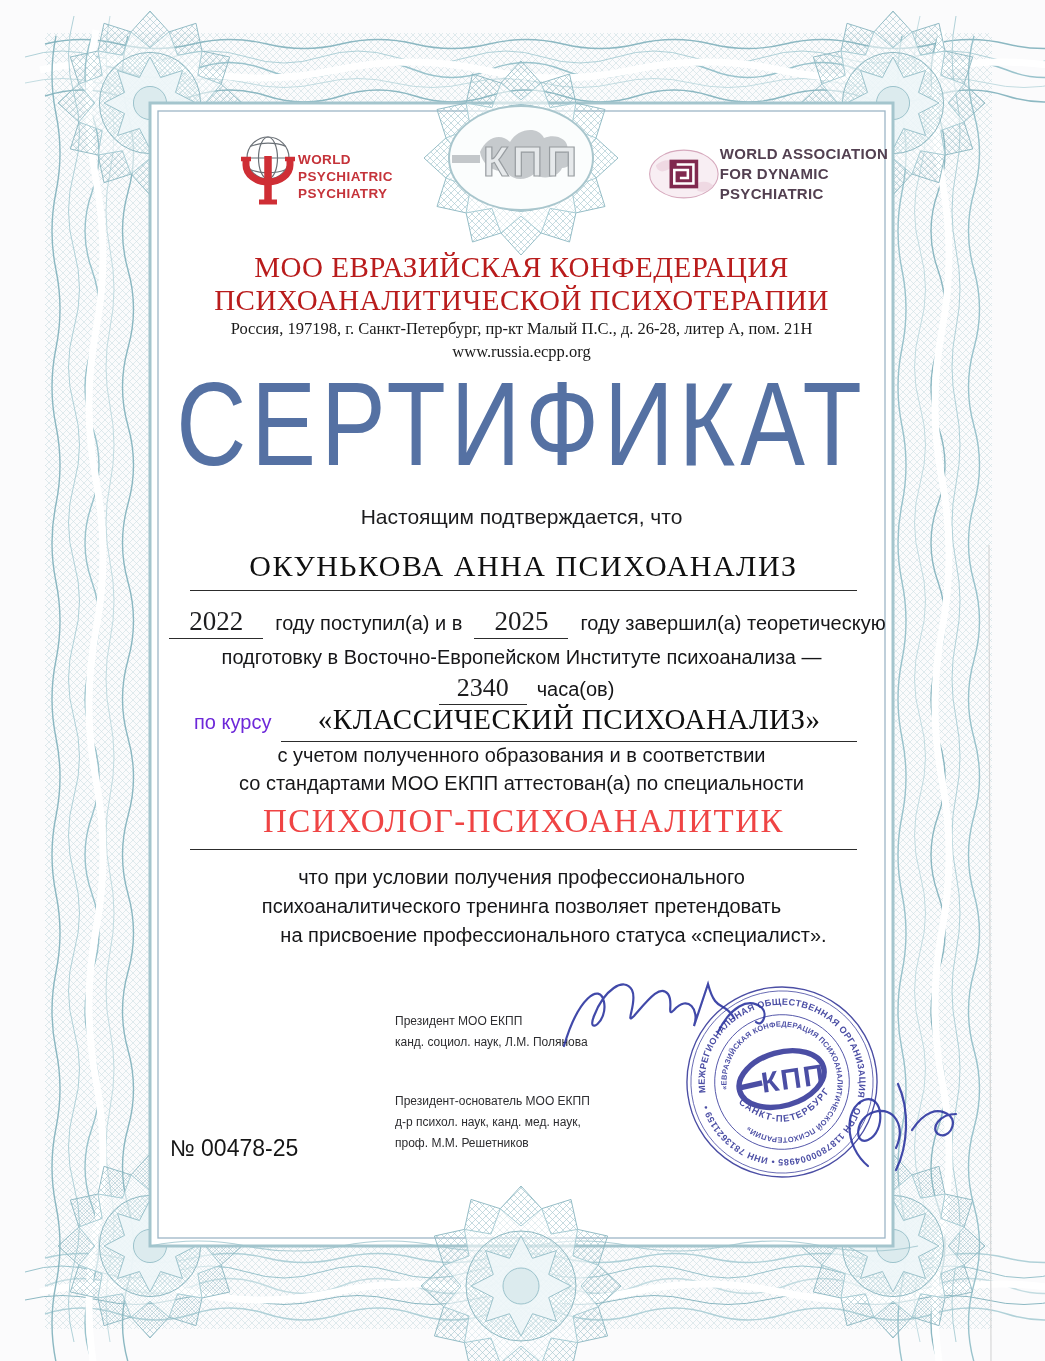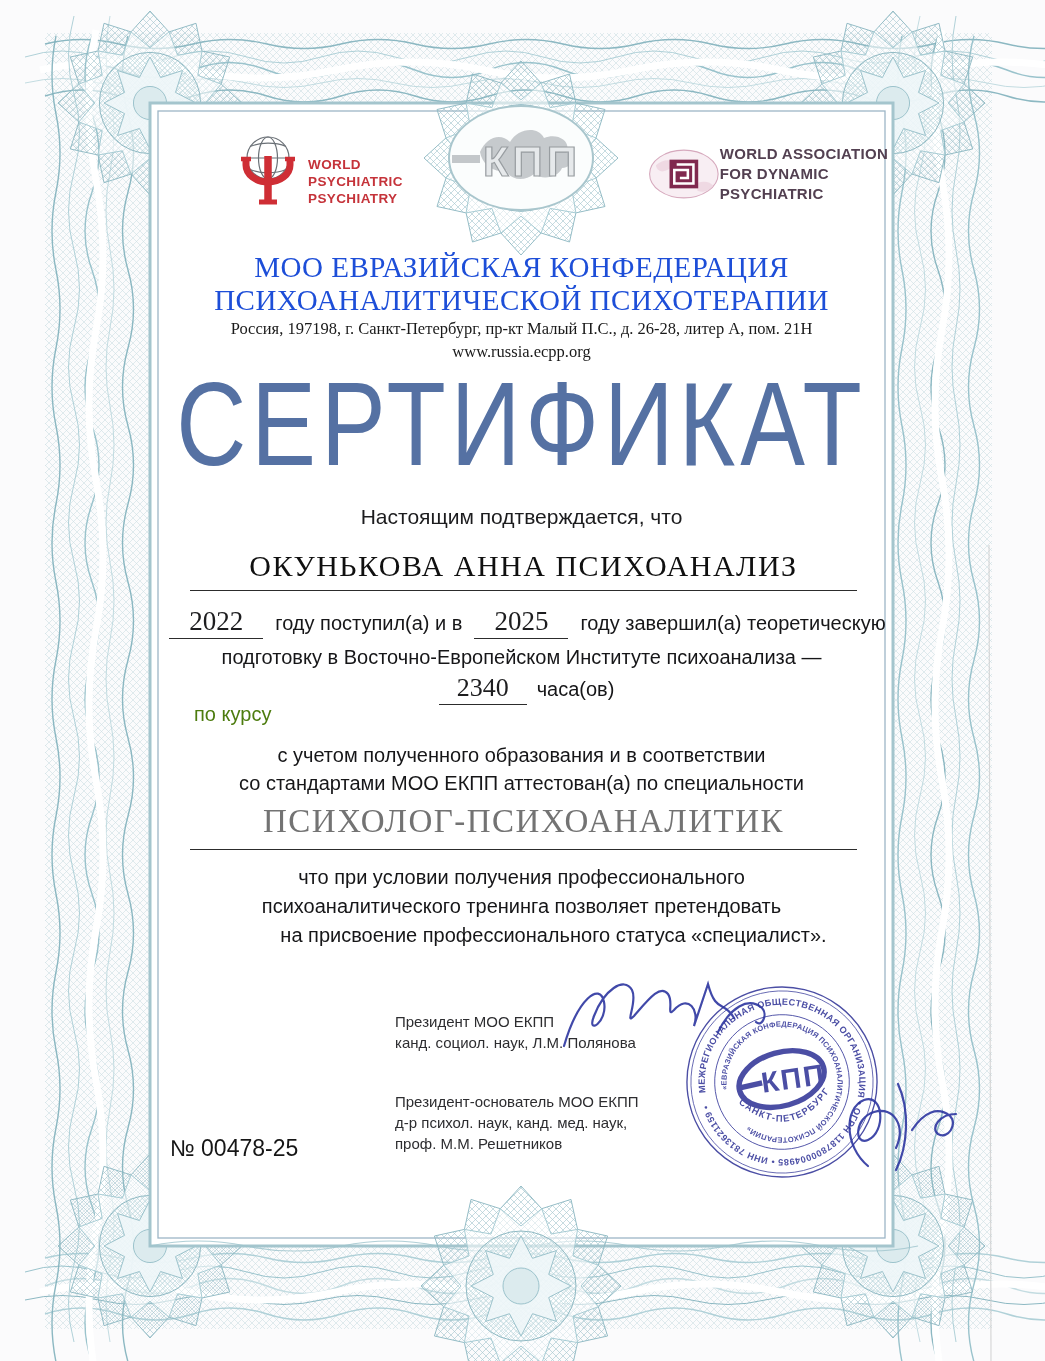--- a/index.html
+++ b/index.html
@@ -7,57 +7,57 @@
     position:relative;width:1045px;height:1361px;margin:0 auto;
     background:#fbfbfc;overflow:hidden;
     font-family:"Liberation Sans",sans-serif;color:#1d1d1f;
   }
   #deco{position:absolute;left:0;top:0;z-index:1;}
   .content{position:absolute;left:150px;top:103px;width:743px;height:1143px;z-index:2;}
   .abs{position:absolute;left:0;width:100%;text-align:center;}
   .serif{font-family:"Liberation Serif",serif;}
 
   
-  .wpa{position:absolute;left:88px;top:30px;display:flex;align-items:flex-end;gap:10px;}
+  .wpa{position:absolute;left:88px;top:30px;display:flex;align-items:center;}
   .wpa-icon{width:60px;height:74px;}
   .wpa-text{margin-top:12px;color:#c5333a;font-size:13.5px;font-weight:bold;letter-spacing:.4px;line-height:17px;}
   .wadp{position:absolute;left:498px;top:38px;display:flex;align-items:center;gap:0;}
   .wadp-icon{width:90px;height:66px;}
   .wadp-text{color:#534051;font-size:15px;font-weight:bold;letter-spacing:.3px;line-height:20px;}
 
-  .org{top:148px;font-size:29px;letter-spacing:.5px;line-height:33px;color:#1d4ed8;}
+  .org{top:148px;font-size:29px;letter-spacing:.5px;line-height:33px;color:#b91c1c;}
   .addr{top:216px;font-size:16.5px;color:#1a1a1a;}
   .url{top:239px;font-size:16.5px;color:#1a1a1a;}
 
   .title{top:258px;height:140px;font-size:97px;font-weight:100;letter-spacing:5px;
          color:#5571a3;transform:scaleY(1.22);transform-origin:50% 30%;line-height:120px;white-space:nowrap;}
   .subtitle{top:402px;font-size:21px;color:#1c1c1e;}
 
   .name{top:446px;left:40px;width:667px;font-size:30px;letter-spacing:1.5px;color:#101010;
         border-bottom:1.6px solid #2c2c2c;padding-bottom:7px;}
 
   .row{position:absolute;left:0;width:100%;display:flex;justify-content:center;align-items:baseline;}
   .bodyline{font-size:20px;color:#161618;}
   .years{top:503px;}
   .year{font-family:"Liberation Serif",serif;font-size:27px;border-bottom:1.6px solid #2c2c2c;
         padding:0 20px 1px 20px;margin:0 12px;}
   .l2{top:543px;}
   .hoursrow{top:570px;}
   .hours{font-family:"Liberation Serif",serif;font-size:26px;border-bottom:1.6px solid #2c2c2c;
         padding:0 18px 1px 18px;margin:0 10px;}
   .courserow{position:absolute;top:600px;left:44px;width:663px;display:flex;align-items:baseline;}
-  .course-label{font-size:20px;margin-right:10px;white-space:nowrap;color:#4d7c0f;}
+  .course-label{font-size:20px;margin-right:10px;white-space:nowrap;color:#6d28d9;}
   .course-line{flex:1;text-align:center;border-bottom:1.6px solid #2c2c2c;
         font-family:"Liberation Serif",serif;font-size:29px;letter-spacing:.5px;padding-bottom:5px;color:#101010;}
   .l4{top:641px;} .l5{top:669px;}
-  .specialty{top:700px;left:40px;width:667px;font-size:33px;letter-spacing:1.5px;color:#737373;
+  .specialty{top:700px;left:40px;width:667px;font-size:33px;letter-spacing:1.5px;color:#ef4444;
         border-bottom:1.6px solid #2c2c2c;padding-bottom:9px;}
   .l6{top:763px;} .l7{top:792px;} .l8{top:821px;padding-left:32px;}
 
-  .sig-block{position:absolute;left:245px;text-align:left;font-size:15px;line-height:21px;color:#2d2d30;}
+  .sig-block{position:absolute;left:245px;text-align:left;font-size:12px;line-height:21px;color:#2d2d30;}
   .sig1{top:908px;} .sig2{top:988px;}
   .cert-number{position:absolute;left:20px;top:1032px;font-size:23px;color:#161616;text-align:left;}
 
   .stamp{position:absolute;left:683px;top:983px;width:198px;height:198px;z-index:3;
          transform:rotate(-8deg);opacity:.92;}
   .scribble{position:absolute;z-index:4;}
   .sig-a{left:558px;top:970px;width:220px;height:104px;}
   .sig-b{left:834px;top:1070px;width:145px;height:110px;}
 </style>
 </head>
@@ -218,20 +218,21 @@
       <span class="year">2025</span>
       <span class="bodyline">году завершил(а) теоретическую</span>
     </div>
     <div class="abs l2 bodyline">подготовку в Восточно-Европейском Институте психоанализа —</div>
     <div class="row hoursrow">
       <span class="hours">2340</span>
       <span class="bodyline">часа(ов)</span>
     </div>
     <div class="courserow">
       <span class="course-label">по курсу</span>
+      <span class="course-line">«КЛАССИЧЕСКИЙ ПСИХОАНАЛИЗ»</span>
     </div>
     <div class="abs l4 bodyline">с учетом полученного образования и в соответствии</div>
     <div class="abs l5 bodyline">со стандартами МОО ЕКПП аттестован(а) по специальности</div>
     <div class="abs specialty serif">ПСИХОЛОГ-ПСИХОАНАЛИТИК</div>
     <div class="abs l6 bodyline">что при условии получения профессионального</div>
     <div class="abs l7 bodyline">психоаналитического тренинга позволяет претендовать</div>
     <div class="abs l8 bodyline">на присвоение профессионального статуса «специалист».</div>
 
     <div class="sig-block sig1">
       <div>Президент МОО ЕКПП</div>

